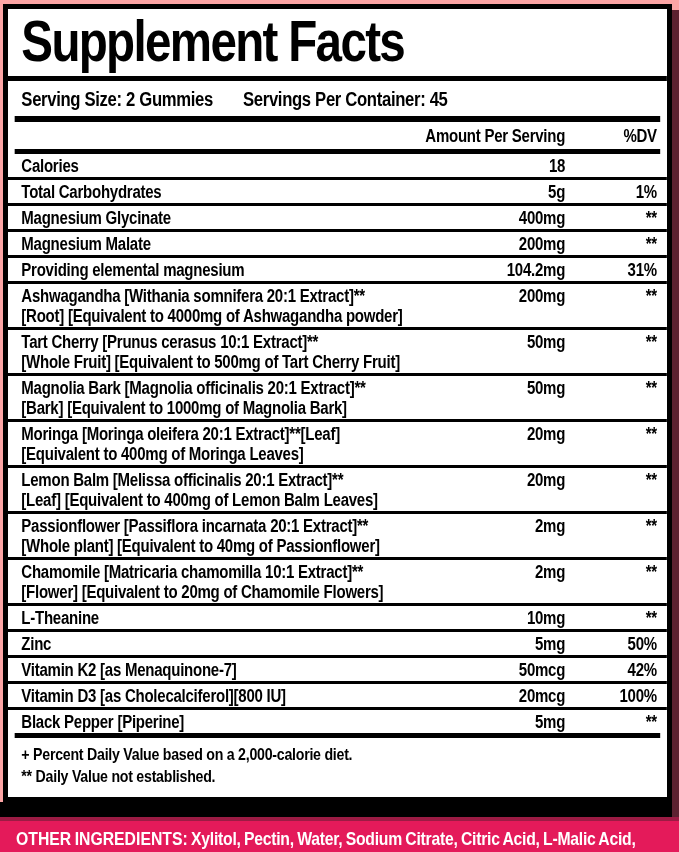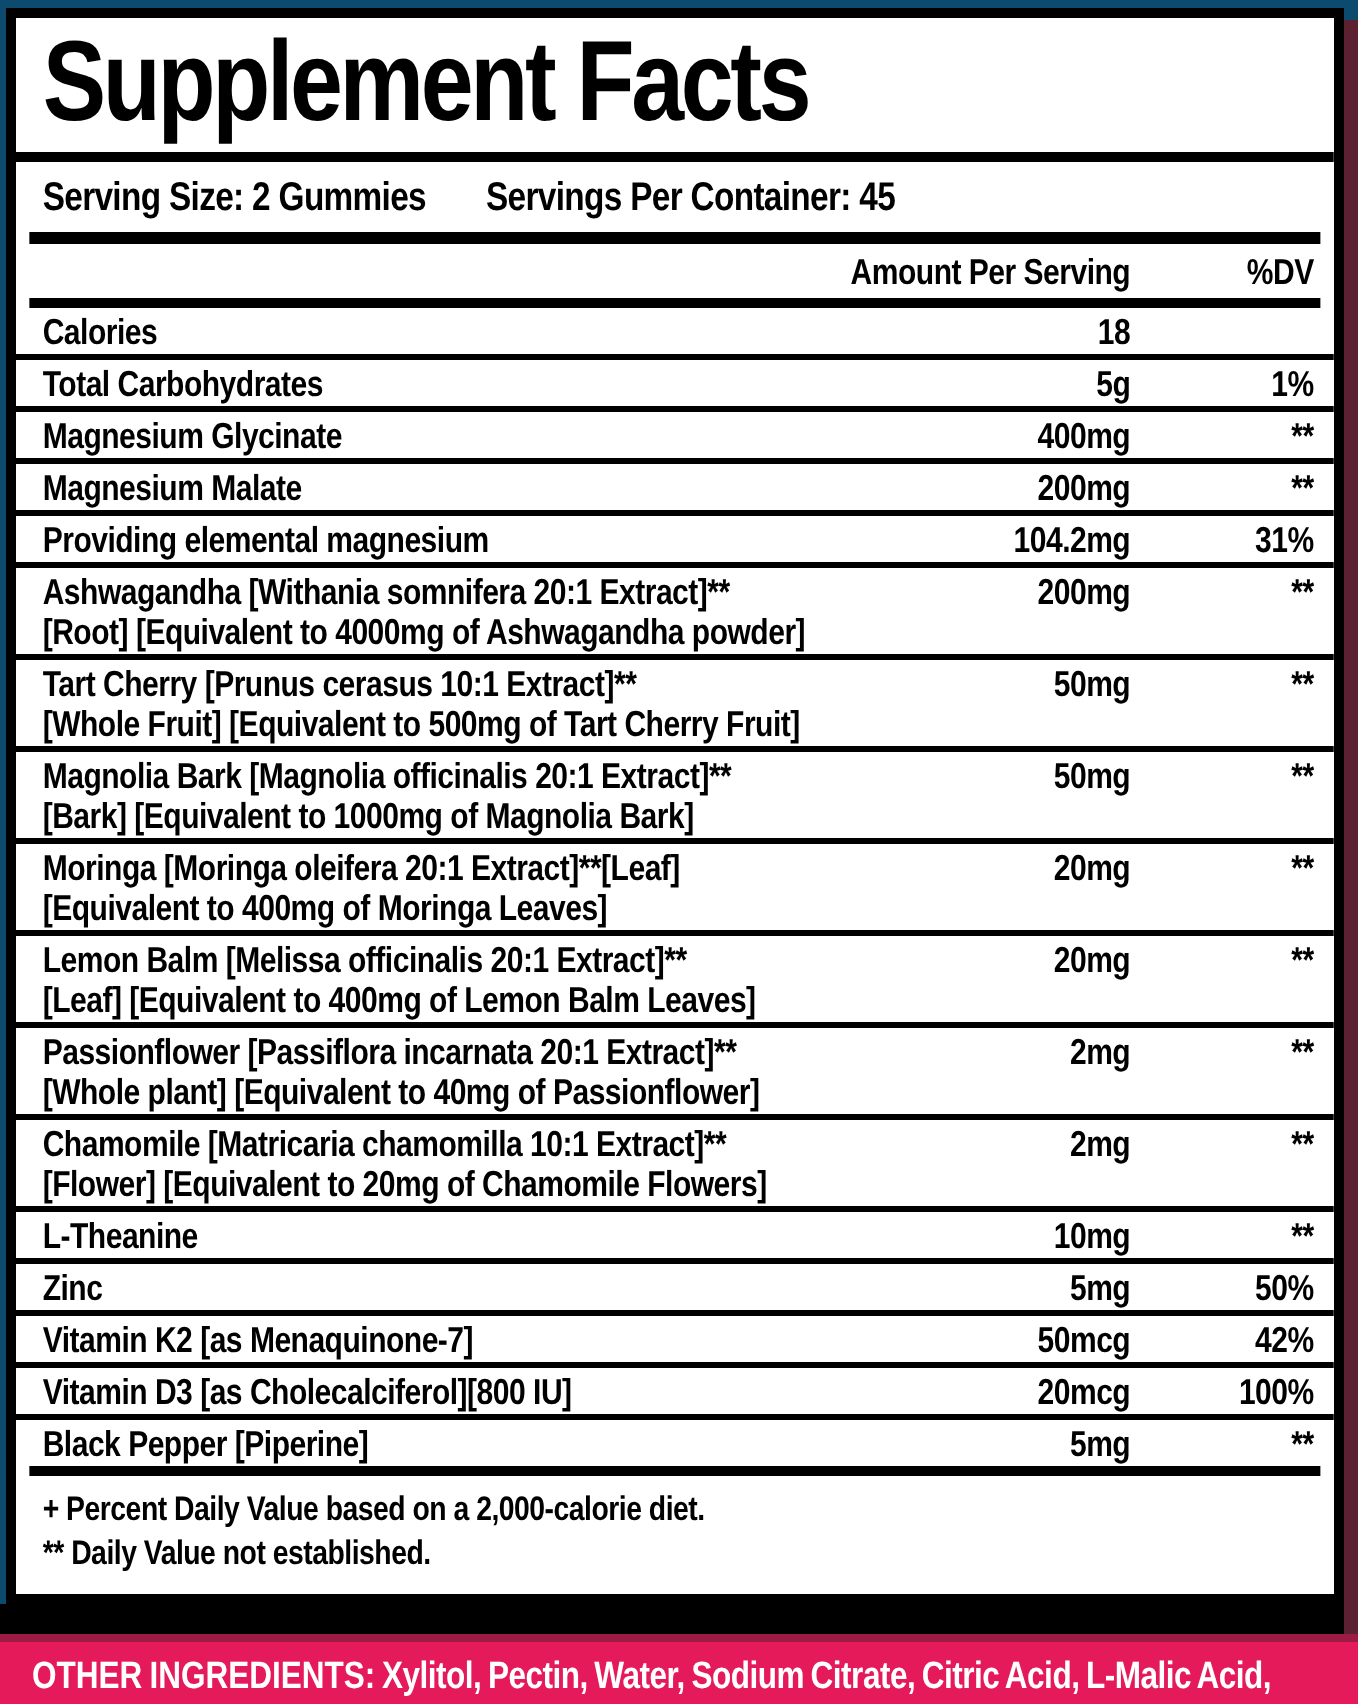--- a/index.html
+++ b/index.html
@@ -3,21 +3,21 @@
 <meta charset="utf-8">
 <style>
   html,body{margin:0;padding:0;}
   body{
     width:679px;height:852px;overflow:hidden;background:#fff;
     font-family:"Liberation Sans","DejaVu Sans",sans-serif;
     -webkit-font-smoothing:antialiased;
   }
   #screen{
     position:relative;width:679px;height:852px;
-    display:flex;flex-direction:column;background:#0c4a6e;
+    display:flex;flex-direction:column;background:#fca5a5;
   }
   .edge-stripe{
     position:absolute;top:10px;right:0;bottom:0;width:7px;
     background:var(--stripe,#5c2130);z-index:0;
   }
   
   .facts-box{
     position:relative;z-index:1;background:#fff;
     margin:4px 7px 0 3px;border:5px solid #000;overflow:hidden;
   }

